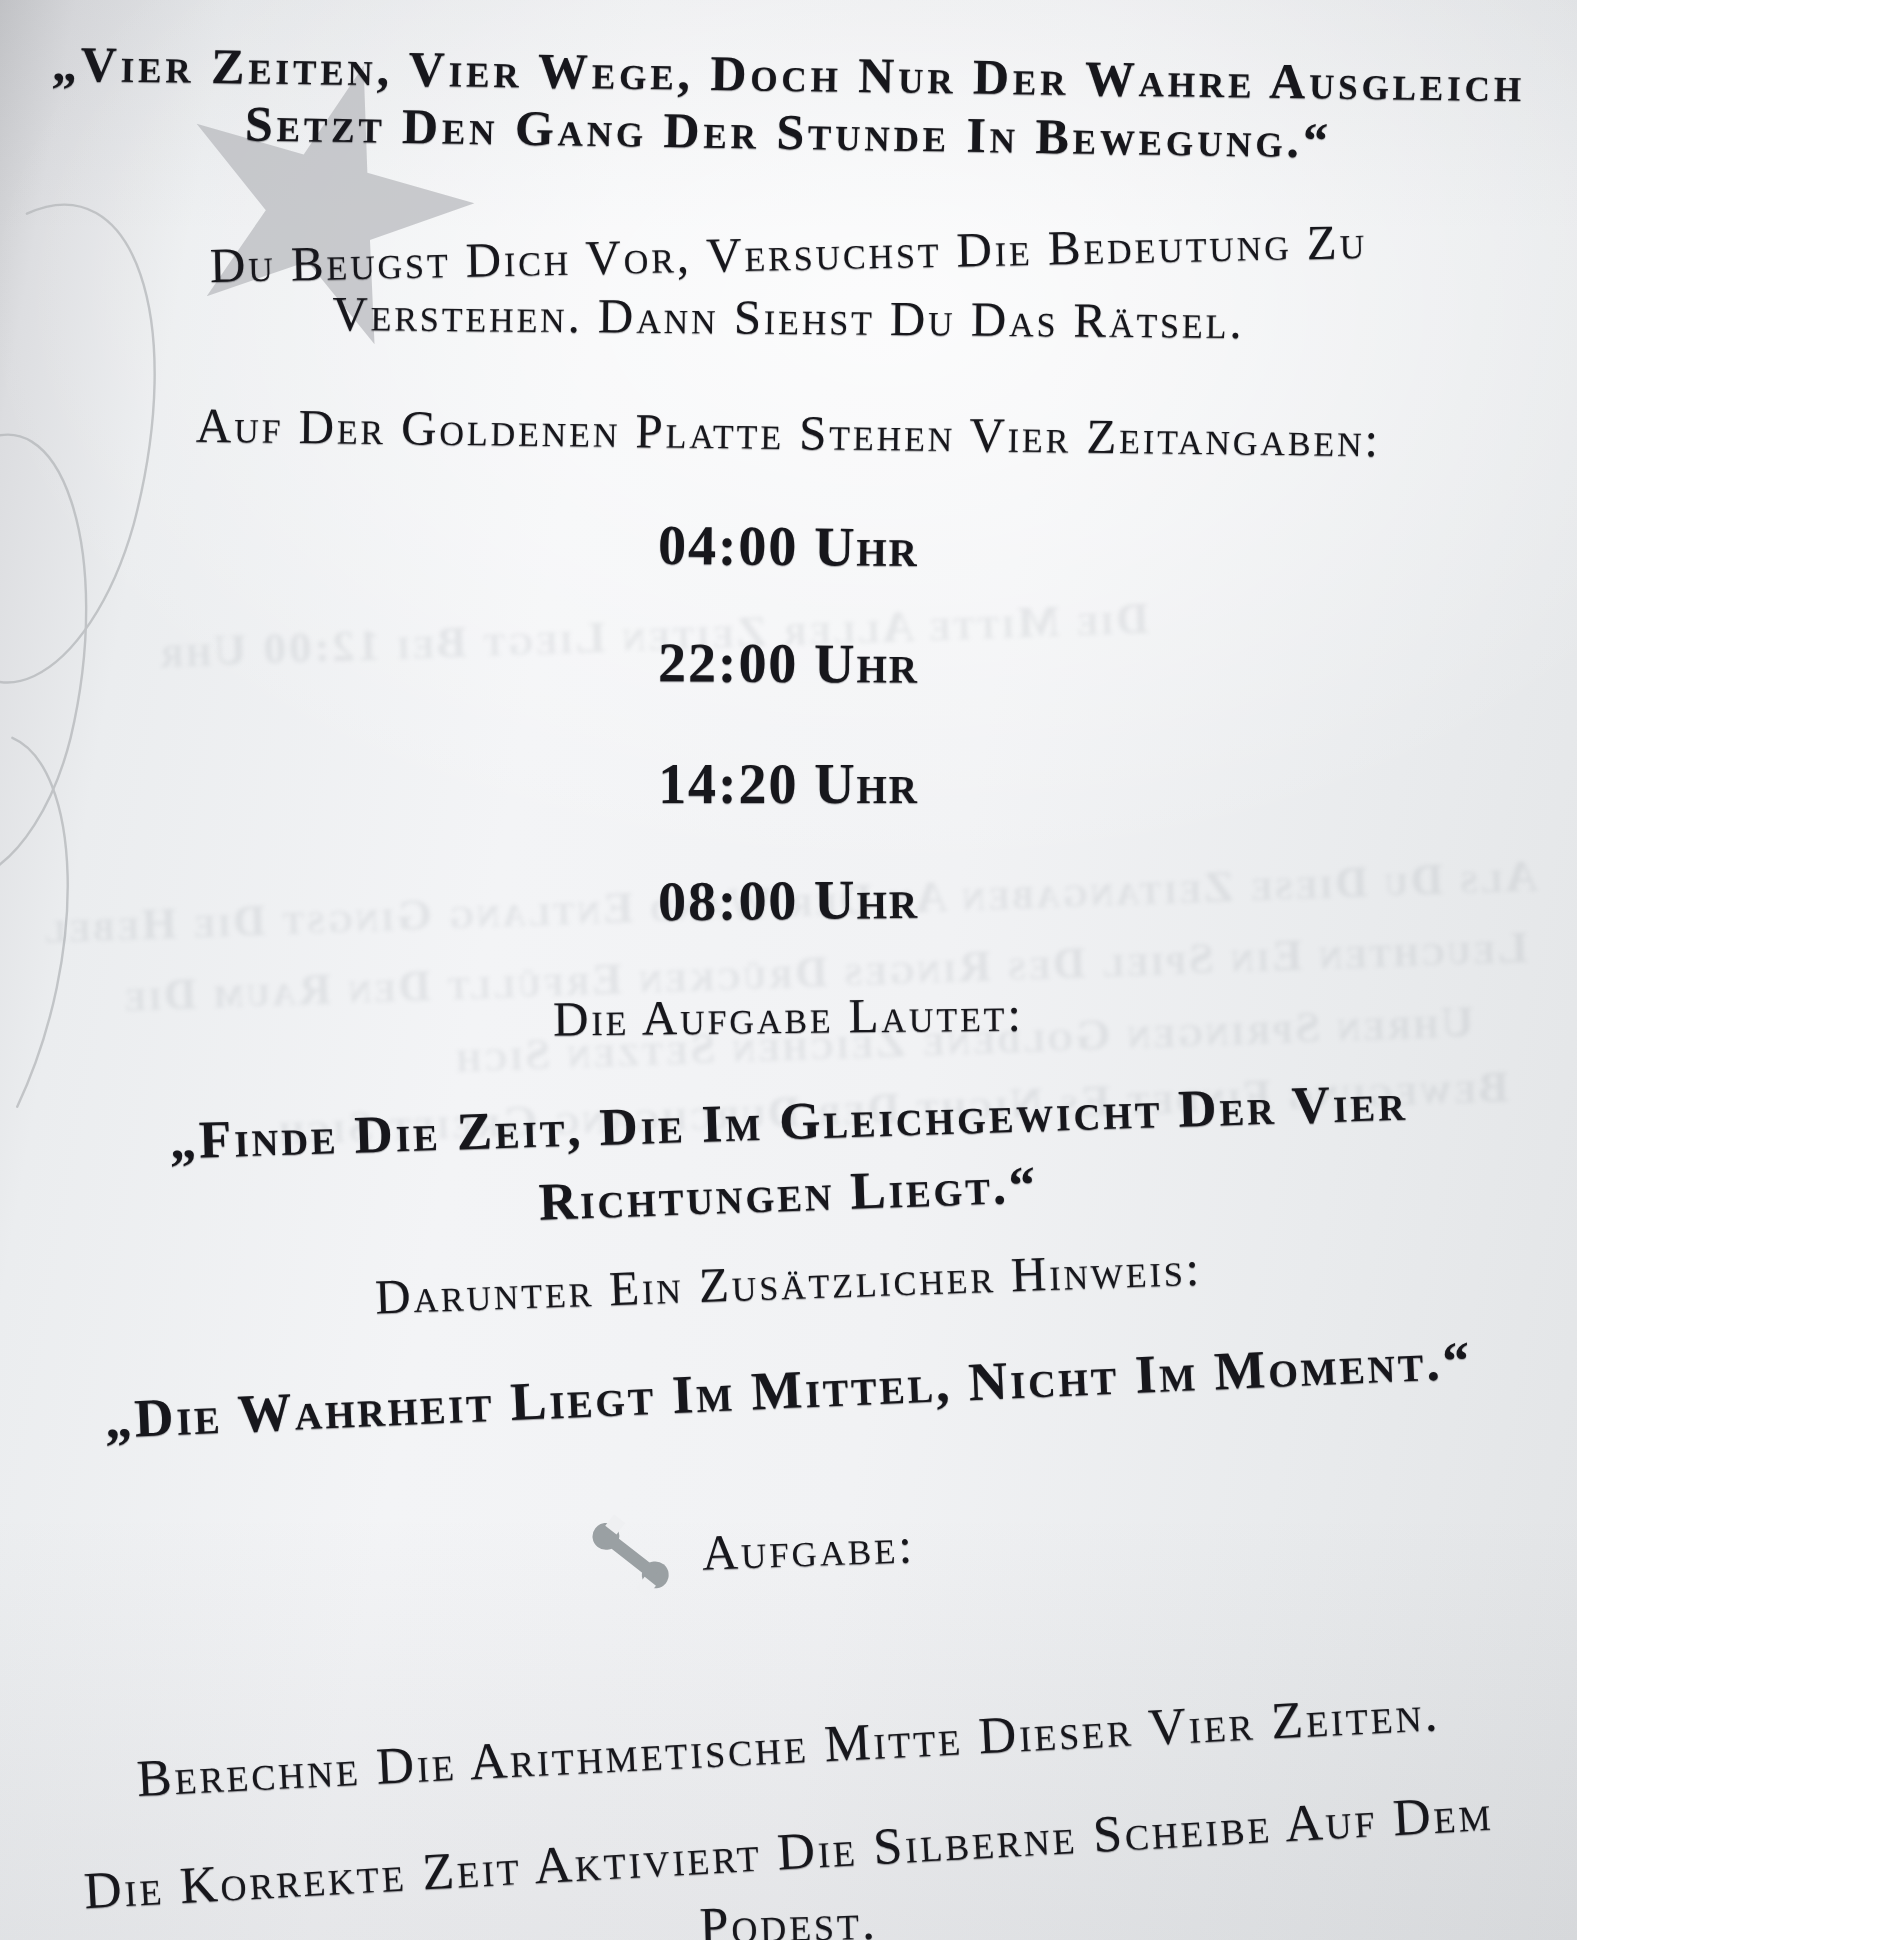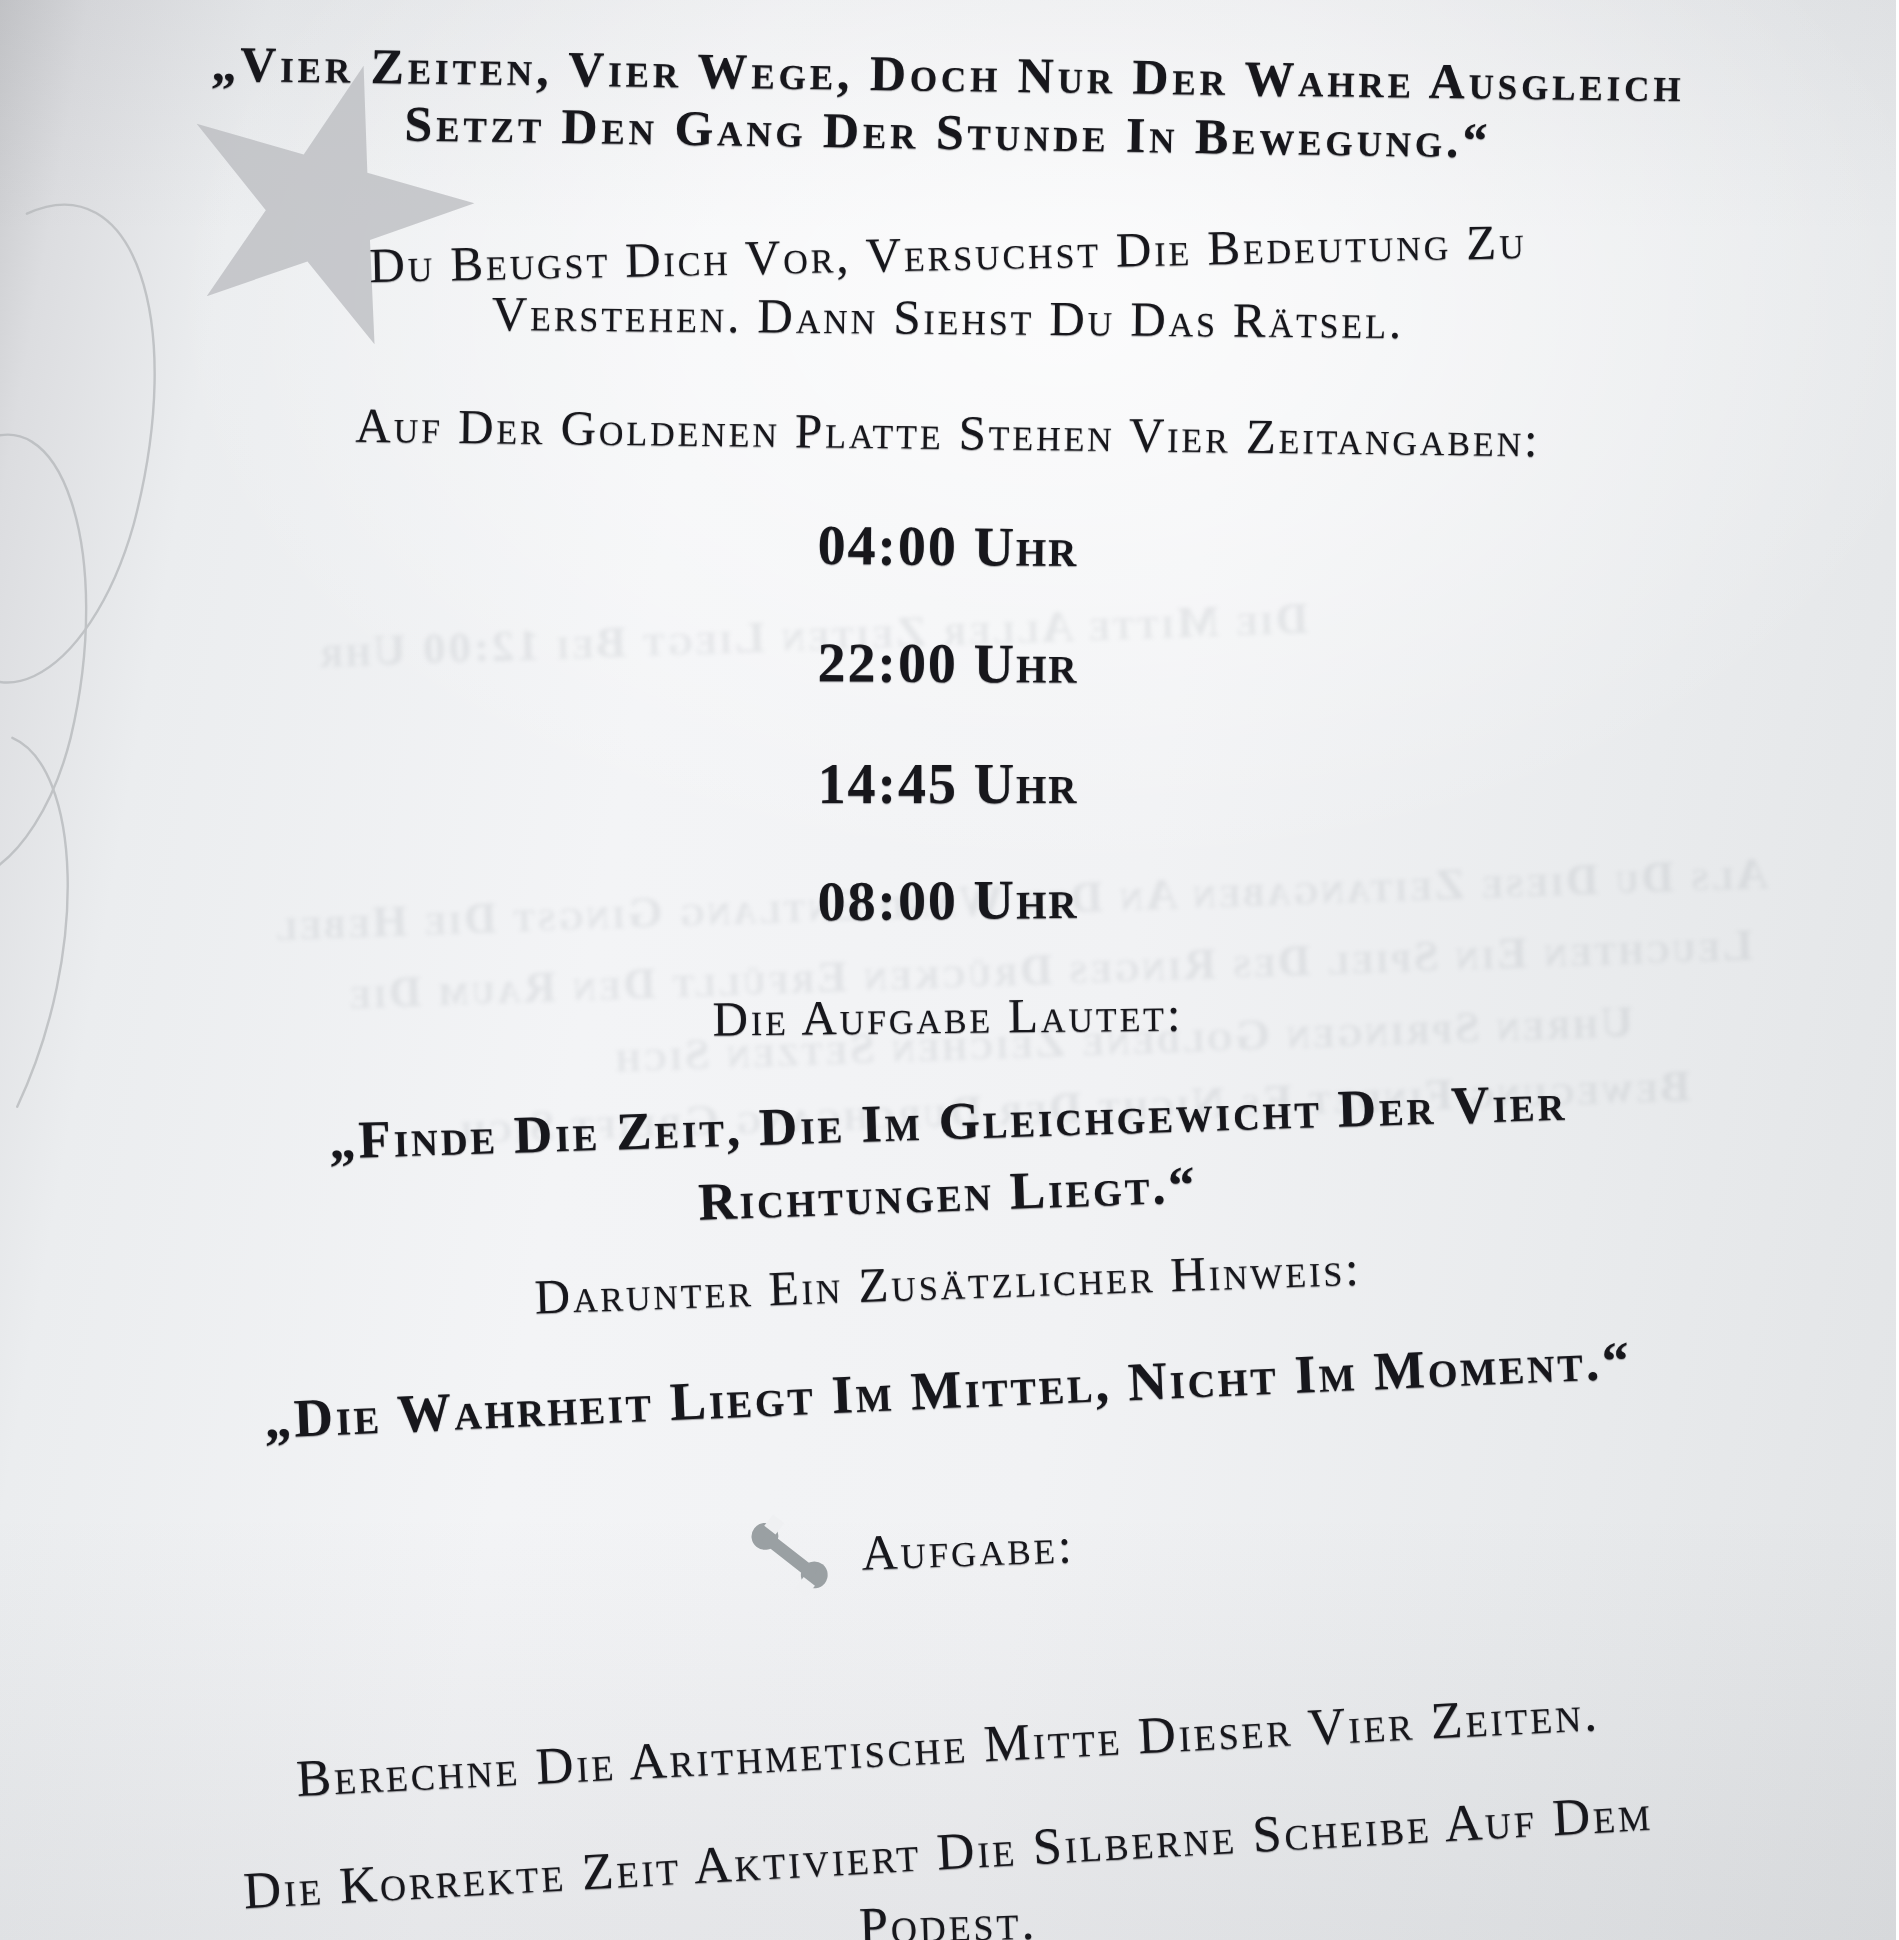--- a/index.html
+++ b/index.html
@@ -1,21 +1,21 @@
 <!DOCTYPE html>
 <html><head>
 <meta charset="utf-8">
 <style>
   html,body{margin:0;padding:0;}
   body{
     width:1900px;height:1941px;overflow:hidden;
     font-family:"Liberation Serif", serif;
   }
   #page-root{
-    position:relative;width:1896px;height:1941px;overflow:hidden;
+    position:relative;width:1577px;height:1941px;overflow:hidden;
     background:
       radial-gradient(1456px 922px at 56% 16%, rgba(255,255,255,0.72), rgba(255,255,255,0) 62%),
       linear-gradient(to bottom, rgba(110,112,120,0.07), rgba(110,112,120,0) 12%, rgba(110,112,120,0) 78%, rgba(110,112,120,0.10) 100%),
       linear-gradient(100deg, #c7c8cb 0%, #dcdde0 4%, #ebedef 12%, #f3f4f6 34%, #f1f2f4 58%, #e9ebed 80%, #e2e4e6 100%);
   }
   .line{
     position:absolute;left:0;right:0;text-align:center;
     font-variant:small-caps;
     color:#17171c;
     text-shadow:0 1px 1px rgba(25,25,32,0.35), 0 0 1px rgba(25,25,32,0.25);
@@ -76,21 +76,21 @@
   <div class="line bold" style="top:45px;font-size:50px;letter-spacing:3.9px;transform:rotate(0.8deg);">„Vier Zeiten, Vier Wege, Doch Nur Der Wahre Ausgleich</div>
   <div class="line bold" style="top:103px;font-size:50px;letter-spacing:3.9px;transform:rotate(0.9deg);">Setzt Den Gang Der Stunde In Bewegung.“</div>
 
   <div class="line reg" style="top:225px;font-size:49px;letter-spacing:2.9px;transform:rotate(-1.2deg);">Du Beugst Dich Vor, Versuchst Die Bedeutung Zu</div>
   <div class="line reg" style="top:289px;font-size:49px;letter-spacing:2.9px;transform:rotate(0.5deg);">Verstehen. Dann Siehst Du Das Rätsel.</div>
 
   <div class="line reg" style="top:404px;font-size:49px;letter-spacing:2.9px;transform:rotate(0.7deg);">Auf Der Goldenen Platte Stehen Vier Zeitangaben:</div>
 
   <div class="line bold" style="top:514px;font-size:56px;letter-spacing:1.9px;transform:rotate(0.5deg);">04:00 Uhr</div>
   <div class="line bold" style="top:631px;font-size:56px;letter-spacing:1.9px;transform:rotate(0.3deg);">22:00 Uhr</div>
-  <div class="line bold" style="top:752px;font-size:56px;letter-spacing:1.9px;transform:rotate(0deg);">14:45 Uhr</div>
+  <div class="line bold" style="top:752px;font-size:56px;letter-spacing:1.9px;transform:rotate(0deg);">14:20 Uhr</div>
   <div class="line bold" style="top:868px;font-size:56px;letter-spacing:1.9px;transform:rotate(-0.5deg);">08:00 Uhr</div>
 
   <div class="line reg" style="top:988px;font-size:49px;letter-spacing:2.9px;transform:rotate(-0.6deg);">Die Aufgabe Lautet:</div>
 
   <div class="line bold" style="top:1091px;font-size:53px;letter-spacing:2.9px;transform:rotate(-1.8deg);">„Finde Die Zeit, Die Im Gleichgewicht Der Vier</div>
   <div class="line bold" style="top:1163px;font-size:53px;letter-spacing:2.9px;transform:rotate(-2deg);">Richtungen Liegt.“</div>
 
   <div class="line reg" style="top:1254px;font-size:49px;letter-spacing:2.9px;transform:rotate(-2deg);">Darunter Ein Zusätzlicher Hinweis:</div>
 
   <div class="line bold" style="top:1359px;font-size:54px;letter-spacing:2.9px;transform:rotate(-2.5deg);">„Die Wahrheit Liegt Im Mittel, Nicht Im Moment.“</div>

